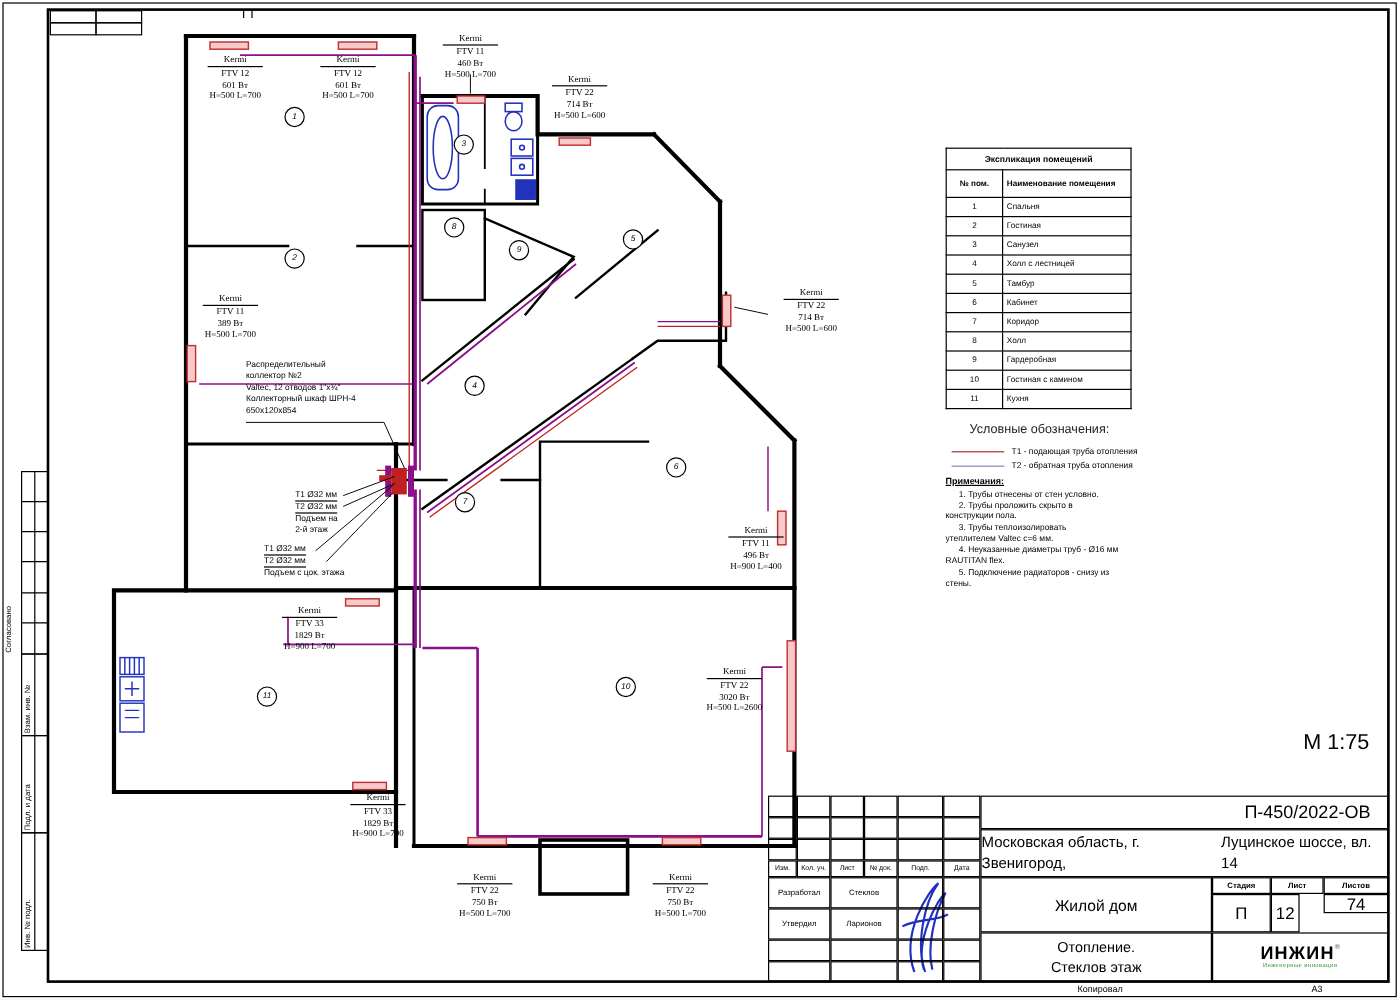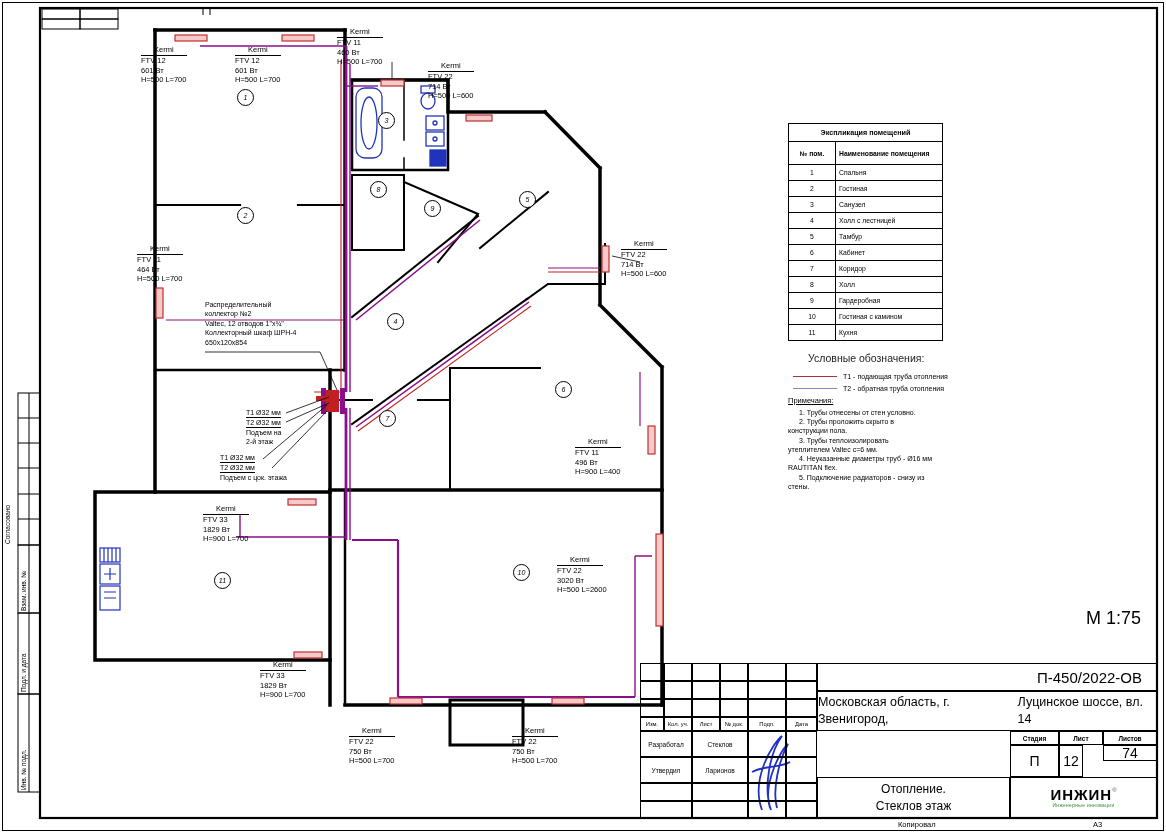--- a/index.html
+++ b/index.html
@@ -1,39 +1,39 @@
 <!DOCTYPE html>
 <html><head>
 <meta charset="utf-8">
 <style>
   html,body{margin:0;padding:0;background:#e8e8e8;}
   .sheet{position:relative;width:1166px;height:833px;background:#fff;
          font-family:"Liberation Sans",sans-serif;color:#000;overflow:hidden;}
   .abs{position:absolute;}
   svg{position:absolute;left:0;top:0;}
   
-  .rad-label{position:absolute;width:110px;font-size:7.5px;line-height:1.25;}
+  .rad-label{position:absolute;width:110px;text-align:center;font-size:7.5px;line-height:1.25;font-family:Liberation Serif, serif;}
   .rad-brand span{display:inline-block;border-bottom:1px solid #000;padding:0 13px 1px 13px;}
   
   .room-circle{position:absolute;width:15px;height:15px;border:1px solid #000;border-radius:50%;
                font-size:7px;font-style:italic;line-height:15px;text-align:center;background:#fff;}
   
   .expl{position:absolute;left:788px;top:123px;border-collapse:collapse;font-size:6.8px;}
   .expl td,.expl th{border:1px solid #000;padding:0 3px;height:15px;}
   .expl .title{font-weight:bold;text-align:center;height:17px;font-size:7.2px;}
   .expl .hdr{font-weight:bold;text-align:center;height:22px;font-size:6.8px;}
   .expl td.num{width:40px;text-align:center;}
   .expl td.nm{width:100px;text-align:left;}
   
   .legend-title{position:absolute;left:808px;top:352px;font-size:10.5px;color:#222;}
   .legend-items{position:absolute;left:793px;top:370px;font-size:7px;}
   .legend-row{display:flex;align-items:center;height:12px;}
   .legend-sample{width:44px;border-top:1.6px solid #000;margin-right:6px;}
   .notes{position:absolute;left:788px;top:396px;width:178px;font-size:7px;line-height:1.32;}
-  .notes-title{font-weight:normal;text-decoration:underline;font-size:7.5px;margin-bottom:2px;}
+  .notes-title{font-weight:bold;text-decoration:underline;font-size:7.5px;margin-bottom:2px;}
   .note-line{white-space:nowrap;}
   .note-line.first{padding-left:11px;}
   
   .collector-note{position:absolute;left:205px;top:300px;font-size:7px;line-height:1.34;}
   .riser-label{position:absolute;font-size:7px;line-height:1.3;}
   .riser-label .u{display:inline-block;border-bottom:1px solid #000;}
   
   .tb-cell{position:absolute;border:1px solid #000;box-sizing:border-box;display:flex;
            align-items:center;justify-content:center;background:transparent;}
   .doc-number{font-size:15px;justify-content:flex-end;padding-right:14px;box-sizing:border-box;}
@@ -207,21 +207,21 @@
       </div>
       <div class="rad-label" style="left: 621px; top: 239px;">
         <div class="rad-brand"><span>Kermi</span></div>
         <div>FTV 22</div>
         <div>714 Вт</div>
         <div>H=500 L=600</div>
       </div>
       <div class="rad-label" style="left: 137px; top: 244px;">
         <div class="rad-brand"><span>Kermi</span></div>
         <div>FTV 11</div>
-        <div>464 Вт</div>
+        <div>389 Вт</div>
         <div>H=500 L=700</div>
       </div>
       <div class="rad-label" style="left: 575px; top: 437px;">
         <div class="rad-brand"><span>Kermi</span></div>
         <div>FTV 11</div>
         <div>496 Вт</div>
         <div>H=900 L=400</div>
       </div>
       <div class="rad-label" style="left: 203px; top: 504px;">
         <div class="rad-brand"><span>Kermi</span></div>
@@ -368,20 +368,21 @@
       </div>
   </div>
 
   <div class="scale-label">М 1:75</div>
 
   <div class="tb-cell doc-number" style="left:817px;top:663px;width:340px;height:28px;">П-450/2022-ОВ</div>
   <div class="tb-cell address" style="left:817px;top:691px;width:340px;height:40px;">
     <div>Московская область, г. Звенигород,</div>
     <div>Луцинское шоссе, вл. 14</div>
   </div>
+  <div class="tb-cell objname" style="left:817px;top:731px;width:193px;height:46px;">Жилой дом</div>
   <div class="tb-cell stagehdr" style="left:1010px;top:731px;width:49px;height:14px;">Стадия</div>
   <div class="tb-cell stagehdr" style="left:1059px;top:731px;width:44px;height:14px;">Лист</div>
   <div class="tb-cell stagehdr" style="left:1103px;top:731px;width:54px;height:14px;">Листов</div>
   <div class="tb-cell stageval" style="left:1010px;top:745px;width:49px;height:32px;">П</div>
   <div class="tb-cell stageval" style="left:1059px;top:745px;width:24px;height:32px;">12</div>
   <div class="tb-cell stageval" style="left:1103px;top:745px;width:54px;height:16px;">74</div>
   <div class="tb-cell drawtitle" style="left:817px;top:777px;width:193px;height:41px;">
     <div>Отопление.</div>
     <div>Стеклов этаж</div>
   </div>

